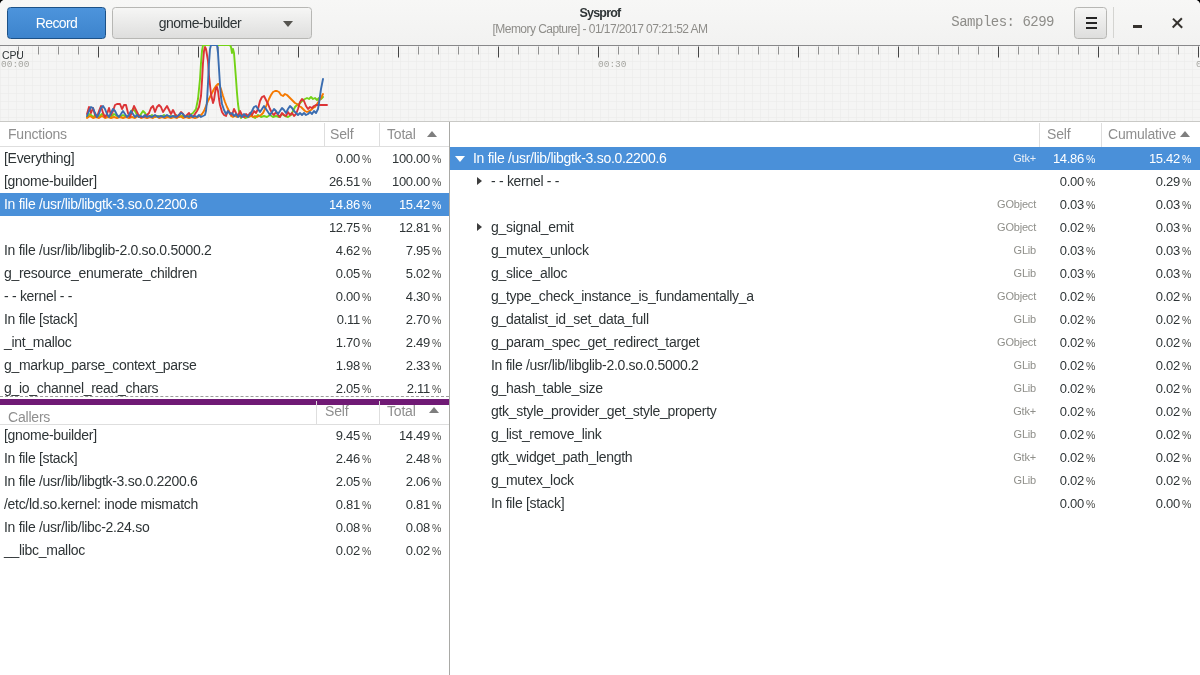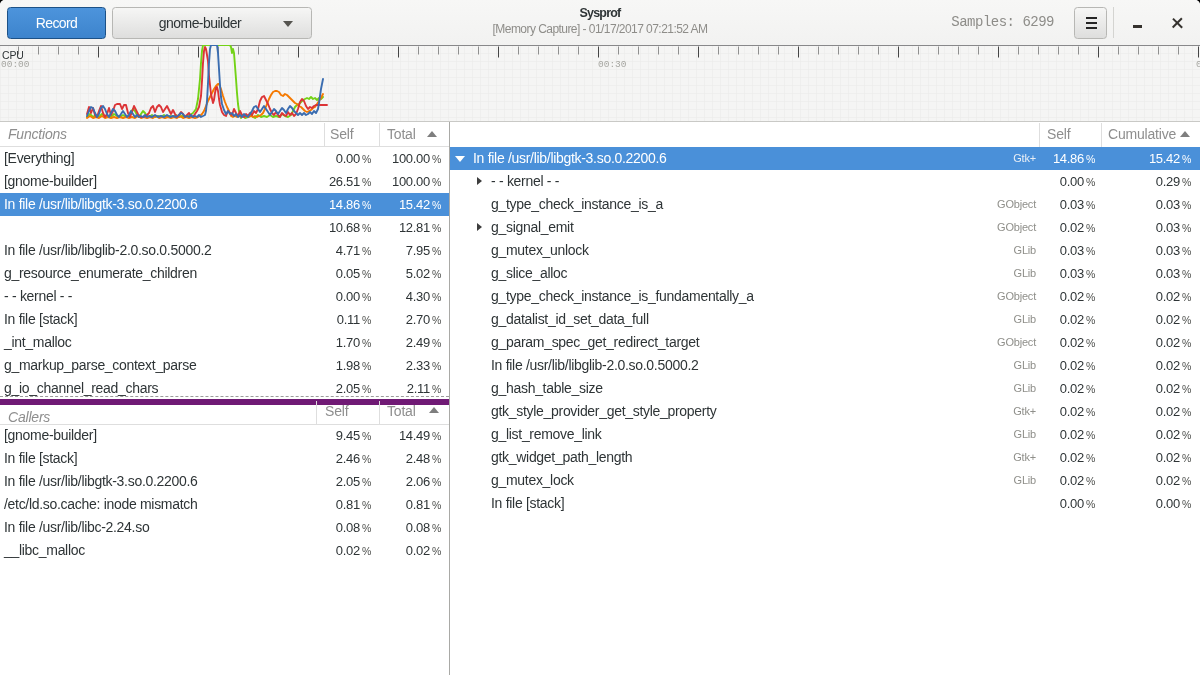--- a/index.html
+++ b/index.html
@@ -31,21 +31,21 @@
 #closeb:before, #closeb:after { content:""; position:absolute; left:1px; top:6px;
   width:12.5px; height:2.4px; background:#35322e; }
 #closeb:before { transform:rotate(45deg); }
 #closeb:after { transform:rotate(-45deg); }
 #graph { position:absolute; left:0; top:45px; }
 #tables { position:absolute; left:0; top:122px; width:1200px; height:553px; background:#fff;
   color:#2e3436; }
 #vdiv { position:absolute; left:449px; top:0; width:1px; height:553px; background:#a9a9a6; }
 .hdr { position:absolute; height:25px; line-height:24px; font-size:14px;
   color:#8e8e8e; letter-spacing:-0.2px; }
-.bb { border-bottom:1px solid #dedede;font-style:italic; }
+.bb { border-bottom:1px solid #dedede; }
 .vsep { position:absolute; width:1px; background:#dedede; }
 .sortarr { position:absolute; width:0; height:0;
   border-left:5.5px solid transparent; border-right:5.5px solid transparent;
   border-bottom:6px solid #7e7e7e; }
 .lrow, .drow { position:absolute; left:0; height:23px; line-height:23px; font-size:14px;
   letter-spacing:-0.3px; white-space:nowrap; }
 .lrow { width:449px; }
 .drow { left:450px; width:750px; }
 .sel { background:#4a90d9; color:#fff; }
 .nm { position:absolute; left:4px; }
@@ -181,26 +181,26 @@
         <span class="nm">[gnome-builder]</span>
         <span class="c1"><span class="num">26.51</span><span class="pct">%</span></span>
         <span class="c2"><span class="num">100.00</span><span class="pct">%</span></span>
       </div>
   <div class="lrow sel" style="top:71px">
         <span class="nm">In file /usr/lib/libgtk-3.so.0.2200.6</span>
         <span class="c1"><span class="num">14.86</span><span class="pct">%</span></span>
         <span class="c2"><span class="num">15.42</span><span class="pct">%</span></span>
       </div>
   <div class="lrow" style="top:94px">
-        <span class="c1"><span class="num">10.68</span><span class="pct">%</span></span>
+        <span class="c1"><span class="num">12.75</span><span class="pct">%</span></span>
         <span class="c2"><span class="num">12.81</span><span class="pct">%</span></span>
       </div>
   <div class="lrow" style="top:117px">
         <span class="nm">In file /usr/lib/libglib-2.0.so.0.5000.2</span>
-        <span class="c1"><span class="num">4.71</span><span class="pct">%</span></span>
+        <span class="c1"><span class="num">4.62</span><span class="pct">%</span></span>
         <span class="c2"><span class="num">7.95</span><span class="pct">%</span></span>
       </div>
   <div class="lrow" style="top:140px">
         <span class="nm">g_resource_enumerate_children</span>
         <span class="c1"><span class="num">0.05</span><span class="pct">%</span></span>
         <span class="c2"><span class="num">5.02</span><span class="pct">%</span></span>
       </div>
   <div class="lrow" style="top:163px">
         <span class="nm">- - kernel - -</span>
         <span class="c1"><span class="num">0.00</span><span class="pct">%</span></span>
@@ -242,21 +242,21 @@
         <span class="nm">In file [stack]</span>
         <span class="c1"><span class="num">2.46</span><span class="pct">%</span></span>
         <span class="c2"><span class="num">2.48</span><span class="pct">%</span></span>
       </div>
   <div class="lrow" style="top:348px">
         <span class="nm">In file /usr/lib/libgtk-3.so.0.2200.6</span>
         <span class="c1"><span class="num">2.05</span><span class="pct">%</span></span>
         <span class="c2"><span class="num">2.06</span><span class="pct">%</span></span>
       </div>
   <div class="lrow" style="top:371px">
-        <span class="nm">/etc/ld.so.cache: inode mismatch</span>
+        <span class="nm">/etc/ld.so.kernel: inode mismatch</span>
         <span class="c1"><span class="num">0.81</span><span class="pct">%</span></span>
         <span class="c2"><span class="num">0.81</span><span class="pct">%</span></span>
       </div>
   <div class="lrow" style="top:394px">
         <span class="nm">In file /usr/lib/libc-2.24.so</span>
         <span class="c1"><span class="num">0.08</span><span class="pct">%</span></span>
         <span class="c2"><span class="num">0.08</span><span class="pct">%</span></span>
       </div>
   <div class="lrow" style="top:417px">
         <span class="nm">__libc_malloc</span>
@@ -275,21 +275,20 @@
         <span class="c1"><span class="num">14.86</span><span class="pct">%</span></span>
         <span class="c2"><span class="num">15.42</span><span class="pct">%</span></span>
       </div>
   <div class="drow" style="top:48px">
         <span class="exp right" style="left:27px;"></span>
         <span class="nm" style="left:41px">- - kernel - -</span>
         <span class="c1"><span class="num">0.00</span><span class="pct">%</span></span>
         <span class="c2"><span class="num">0.29</span><span class="pct">%</span></span>
       </div>
   <div class="drow" style="top:71px">
-        <span class="nm" style="left:41px">g_type_check_instance_is_a</span>
         <span class="tag">GObject</span>
         <span class="c1"><span class="num">0.03</span><span class="pct">%</span></span>
         <span class="c2"><span class="num">0.03</span><span class="pct">%</span></span>
       </div>
   <div class="drow" style="top:94px">
         <span class="exp right" style="left:27px;"></span>
         <span class="nm" style="left:41px">g_signal_emit</span>
         <span class="tag">GObject</span>
         <span class="c1"><span class="num">0.02</span><span class="pct">%</span></span>
         <span class="c2"><span class="num">0.03</span><span class="pct">%</span></span>

